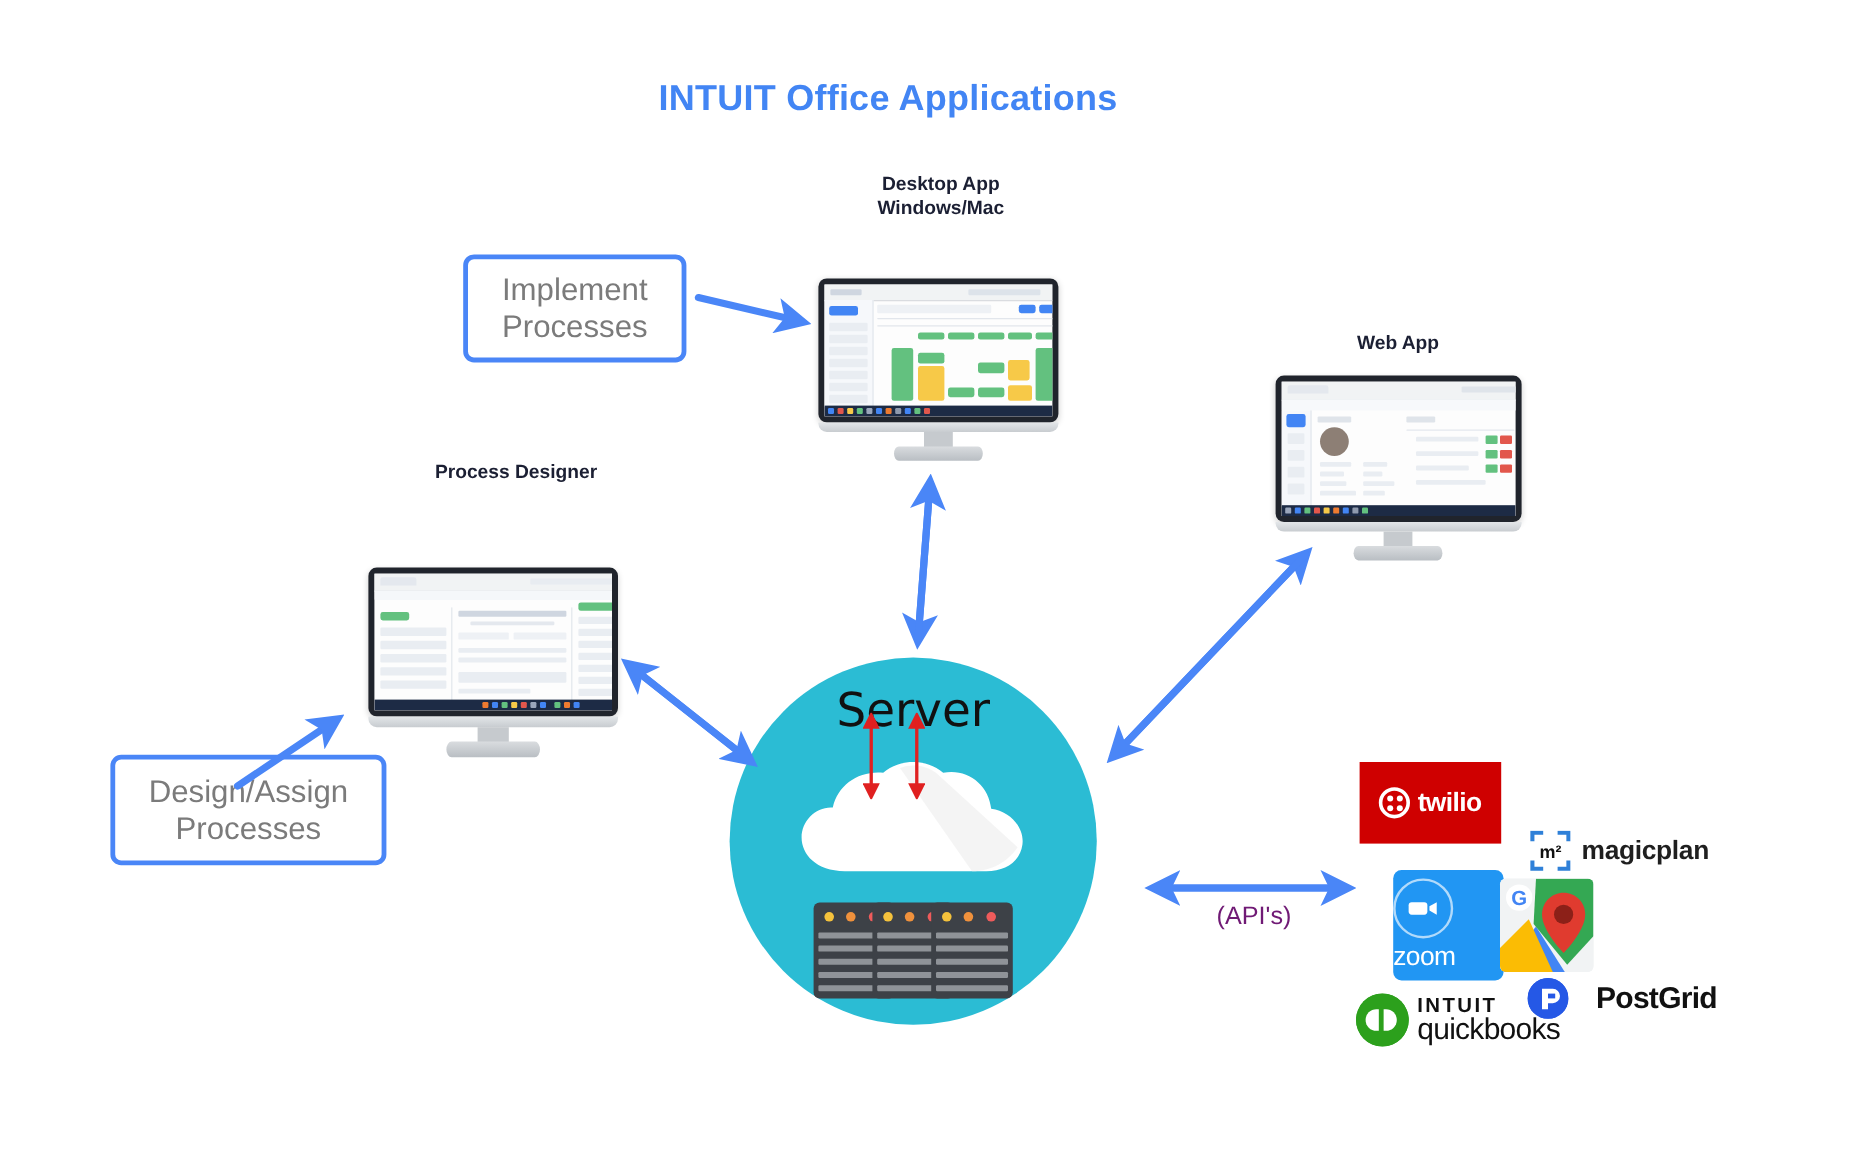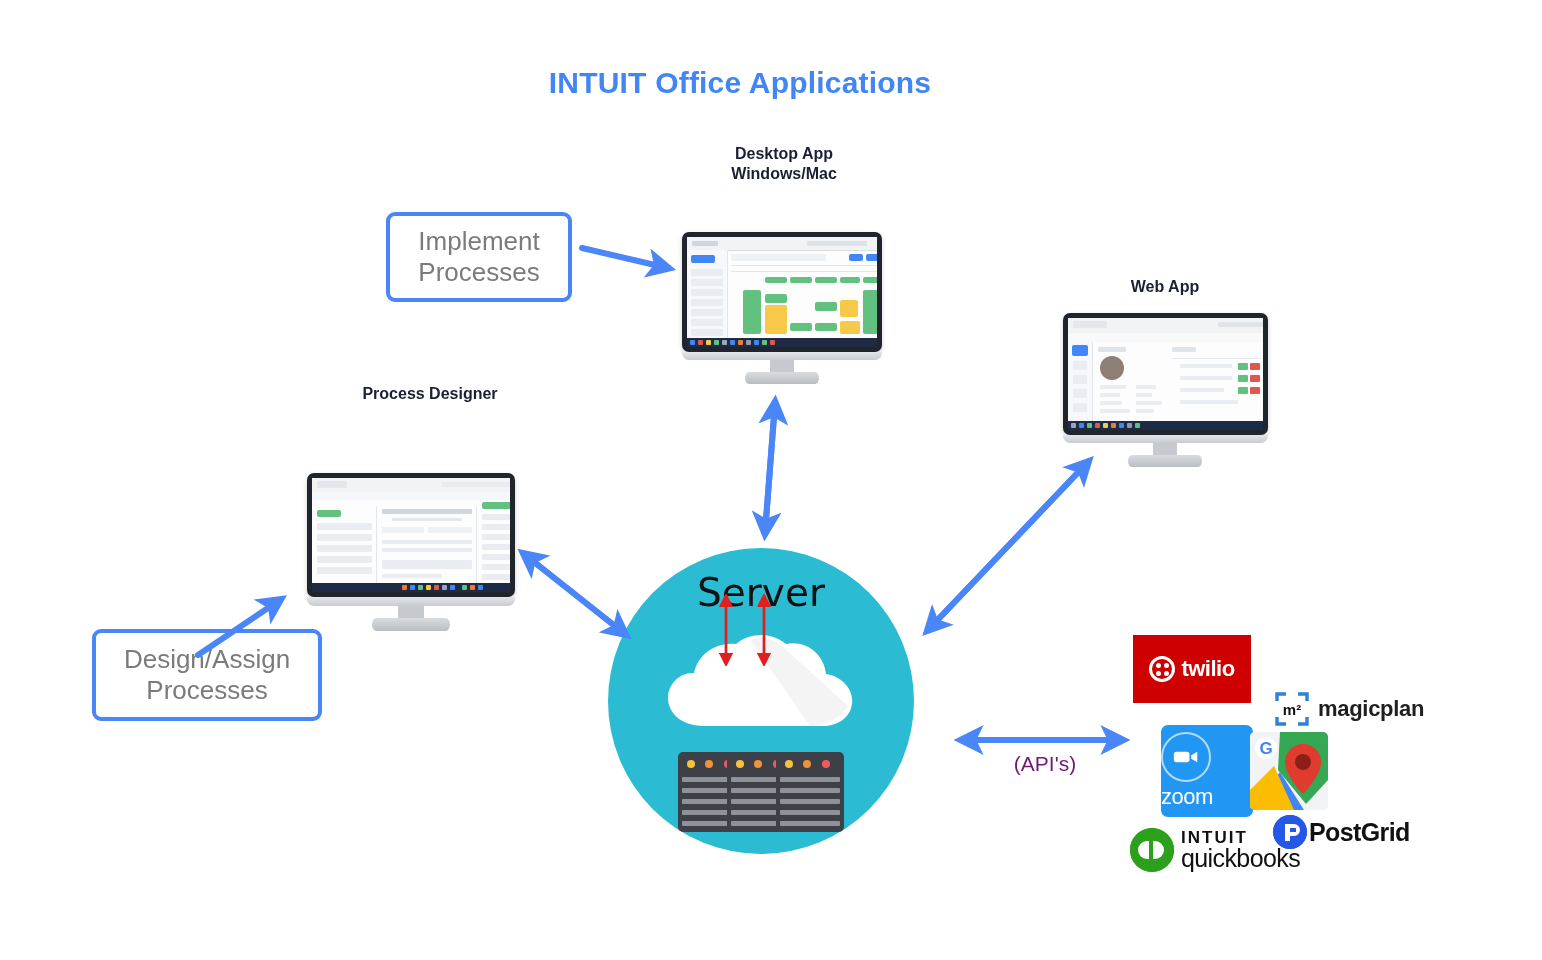--- a/index.html
+++ b/index.html
@@ -102,21 +102,21 @@
   .zoom-txt{color:#fff;font-size:22px;font-weight:500;letter-spacing:-.5px;}
 
   .gmaps{left:125px;top:102px;width:78px;height:78px;border-radius:5px;overflow:hidden;background:#f1f3f4;}
 
   .qb-wrap{left:5px;top:198px;display:flex;align-items:center;gap:7px;}
   .qb-mark{width:44px;height:44px;border-radius:50%;background:#2ca01c;position:relative;}
   .qb-text{line-height:1.0;}
   .qb-intuit{font-size:17px;letter-spacing:2px;color:#111;font-weight:600;}
   .qb-books{font-size:25px;color:#111;font-weight:500;letter-spacing:-.6px;}
 
-  .pg-wrap{left:148px;top:185px;display:flex;align-items:center;gap:2px;}
+  .pg-wrap{left:148px;top:185px;display:flex;align-items:center;gap:23px;}
   .pg-mark{width:34px;height:34px;border-radius:50%;background:#2558e6;position:relative;}
   .pg-txt{font-size:25px;font-weight:bold;color:#111;letter-spacing:-.6px;}
 
   #arrows-svg{left:0;top:0;width:1542px;height:960px;pointer-events:none;}
 </style>
 </head>
 <body>
 
 <div id="stage">
 

